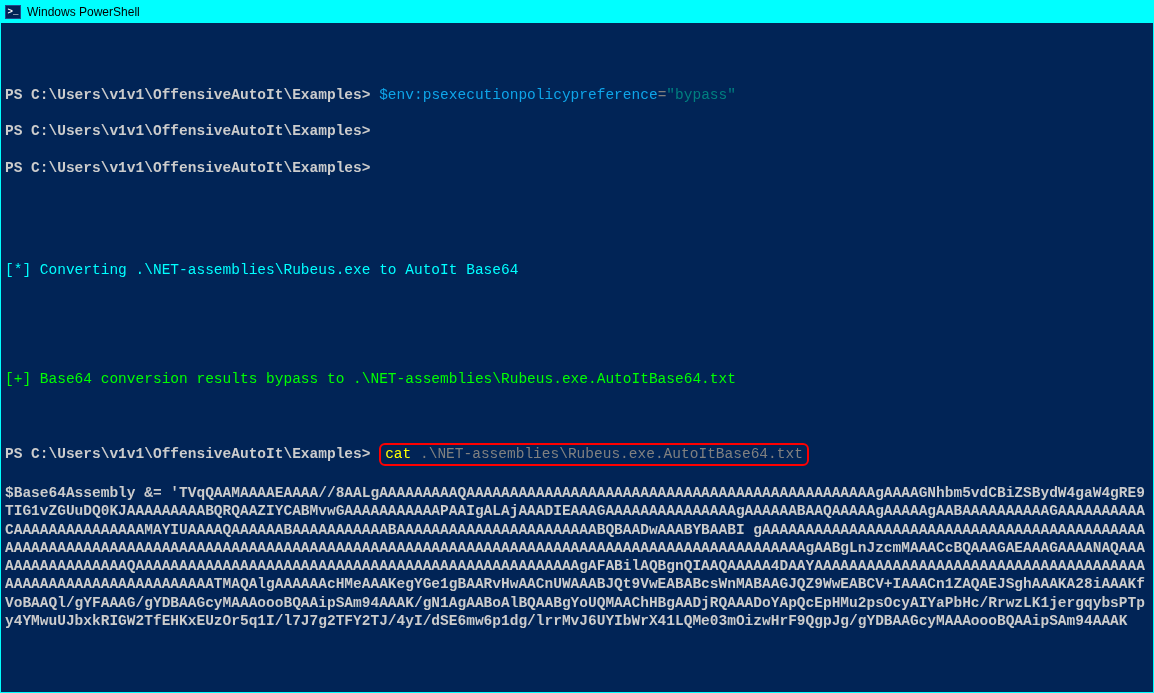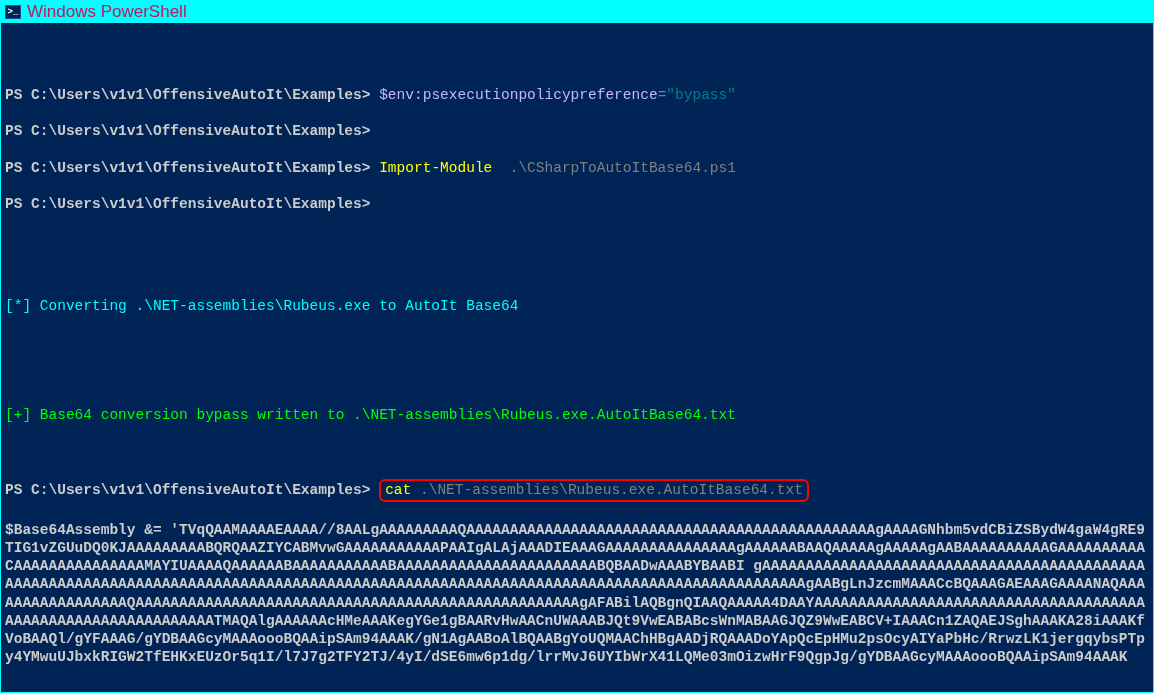--- a/index.html
+++ b/index.html
@@ -32,37 +32,37 @@
     background: #012456;
     display: flex;
     align-items: center;
     justify-content: center;
     color: #fff;
     font-size: 9px;
     font-weight: bold;
     border: 1px solid #244a8a;
   }
   .title-text {
-    color: #be185d;
+    color: #000000;
     font-family: "Segoe UI", Tahoma, sans-serif;
-    font-size: 17px;
+    font-size: 12px;
   }
   .terminal {
     flex: 1;
     background: #012456;
     color: #cccccc;
     padding: 8px 4px 4px 4px;
     line-height: 1.26;
     overflow: hidden;
     white-space: pre;
   }
   .line { white-space: pre; }
   .wrap { white-space: normal; overflow-wrap: anywhere; word-break: break-all; }
   .prompt { color: #cccccc; font-weight: bold; }
-  .var    { color: #c4b5fd; }
+  .var    { color: #0ea5e9; }
   .arg    { color: #808080; }
   .str    { color: #008080; }
   .cmd    { color: #ffff00; }
   .flag   { color: #808080; }
   .cyan   { color: #00ffff; margin-top: 29px; }
   .green  { color: #00ff00; }
   .boxed {
     border: 2px solid #ff0000;
     border-radius: 6px;
     padding: 0 4px 1px 4px;
@@ -77,26 +77,25 @@
 <div class="window">
   <div class="titlebar">
     <div class="ps-icon">&gt;_</div>
     <span class="title-text">Windows PowerShell</span>
   </div>
 
   <div class="terminal">
 <div class="line"><span> </span></div>
 <div class="line"><span class="prompt">PS C:\Users\v1v1\OffensiveAutoIt\Examples&gt; </span><span class="var">$env:psexecutionpolicypreference</span><span class="arg">=</span><span class="str">"bypass"</span></div>
 <div class="line"><span class="prompt">PS C:\Users\v1v1\OffensiveAutoIt\Examples&gt; </span></div>
-<div class="line"><span class="prompt">PS C:\Users\v1v1\OffensiveAutoIt\Examples&gt; </span><span class="cmd">Import-Module</span><span class="arg">  .\CSharpToAutoItBase64.ps1</span></div>
 <div class="line"><span class="prompt">PS C:\Users\v1v1\OffensiveAutoIt\Examples&gt; </span></div>
 <div class="spacer"></div>
 <div class="line cyan">[*] Converting .\NET-assemblies\Rubeus.exe to AutoIt Base64</div>
 <div class="spacer"></div>
 <div class="spacer"></div>
-<div class="line green">[+] Base64 conversion bypass written to .\NET-assemblies\Rubeus.exe.AutoItBase64.txt</div>
+<div class="line green">[+] Base64 conversion results bypass to .\NET-assemblies\Rubeus.exe.AutoItBase64.txt</div>
 <div class="spacer"></div>
 <div class="line"><span class="prompt">PS C:\Users\v1v1\OffensiveAutoIt\Examples&gt; </span><span class="boxed"><span class="cmd">cat </span><span class="arg">.\NET-assemblies\Rubeus.exe.AutoItBase64.txt</span></span></div>
 <div class="wrap prompt">$Base64Assembly &amp;= 'TVqQAAMAAAAEAAAA//8AALgAAAAAAAAAQAAAAAAAAAAAAAAAAAAAAAAAAAAAAAAAAAAAAAAAAAAAAAAAgAAAAGNhbm5vdCBiZSBydW4gaW4gRE9TIG1vZGUuDQ0KJAAAAAAAAABQRQAAZIYCABMvwGAAAAAAAAAAAPAAIgALAjAAADIEAAAGAAAAAAAAAAAAAAAgAAAAAABAAQAAAAAgAAAAAgAABAAAAAAAAAAGAAAAAAAAAACAAAAAAAAAAAAAAAMAYIUAAAAQAAAAAABAAAAAAAAAAABAAAAAAAAAAAAAAAAAAAAAAABQBAADwAAABYBAABI gAAAAAAAAAAAAAAAAAAAAAAAAAAAAAAAAAAAAAAAAAAAAAAAAAAAAAAAAAAAAAAAAAAAAAAAAAAAAAAAAAAAAAAAAAAAAAAAAAAAAAAAAAAAAAAAAAAAAAAAAAAAAAAAAAAAAAAAAgAABgLnJzcmMAAACcBQAAAGAEAAAGAAAANAQAAAAAAAAAAAAAAAAAQAAAAAAAAAAAAAAAAAAAAAAAAAAAAAAAAAAAAAAAAAAAAAAAAAAAgAFABilAQBgnQIAAQAAAAA4DAAYAAAAAAAAAAAAAAAAAAAAAAAAAAAAAAAAAAAAAAAAAAAAAAAAAAAAAAAAAAAAAATMAQAlgAAAAAAcHMeAAAKegYGe1gBAARvHwAACnUWAAABJQt9VwEABABcsWnMABAAGJQZ9WwEABCV+IAAACn1ZAQAEJSghAAAKA28iAAAKfVoBAAQl/gYFAAAG/gYDBAAGcyMAAAoooBQAAipSAm94AAAK/gN1AgAABoAlBQAABgYoUQMAAChHBgAADjRQAAADoYApQcEpHMu2psOcyAIYaPbHc/RrwzLK1jergqybsPTpy4YMwuUJbxkRIGW2TfEHKxEUzOr5q1I/l7J7g2TFY2TJ/4yI/dSE6mw6p1dg/lrrMvJ6UYIbWrX41LQMe03mOizwHrF9QgpJg/gYDBAAGcyMAAAoooBQAAipSAm94AAAK</div>
 
 
   </div>
 </div>
 
 </body></html>

